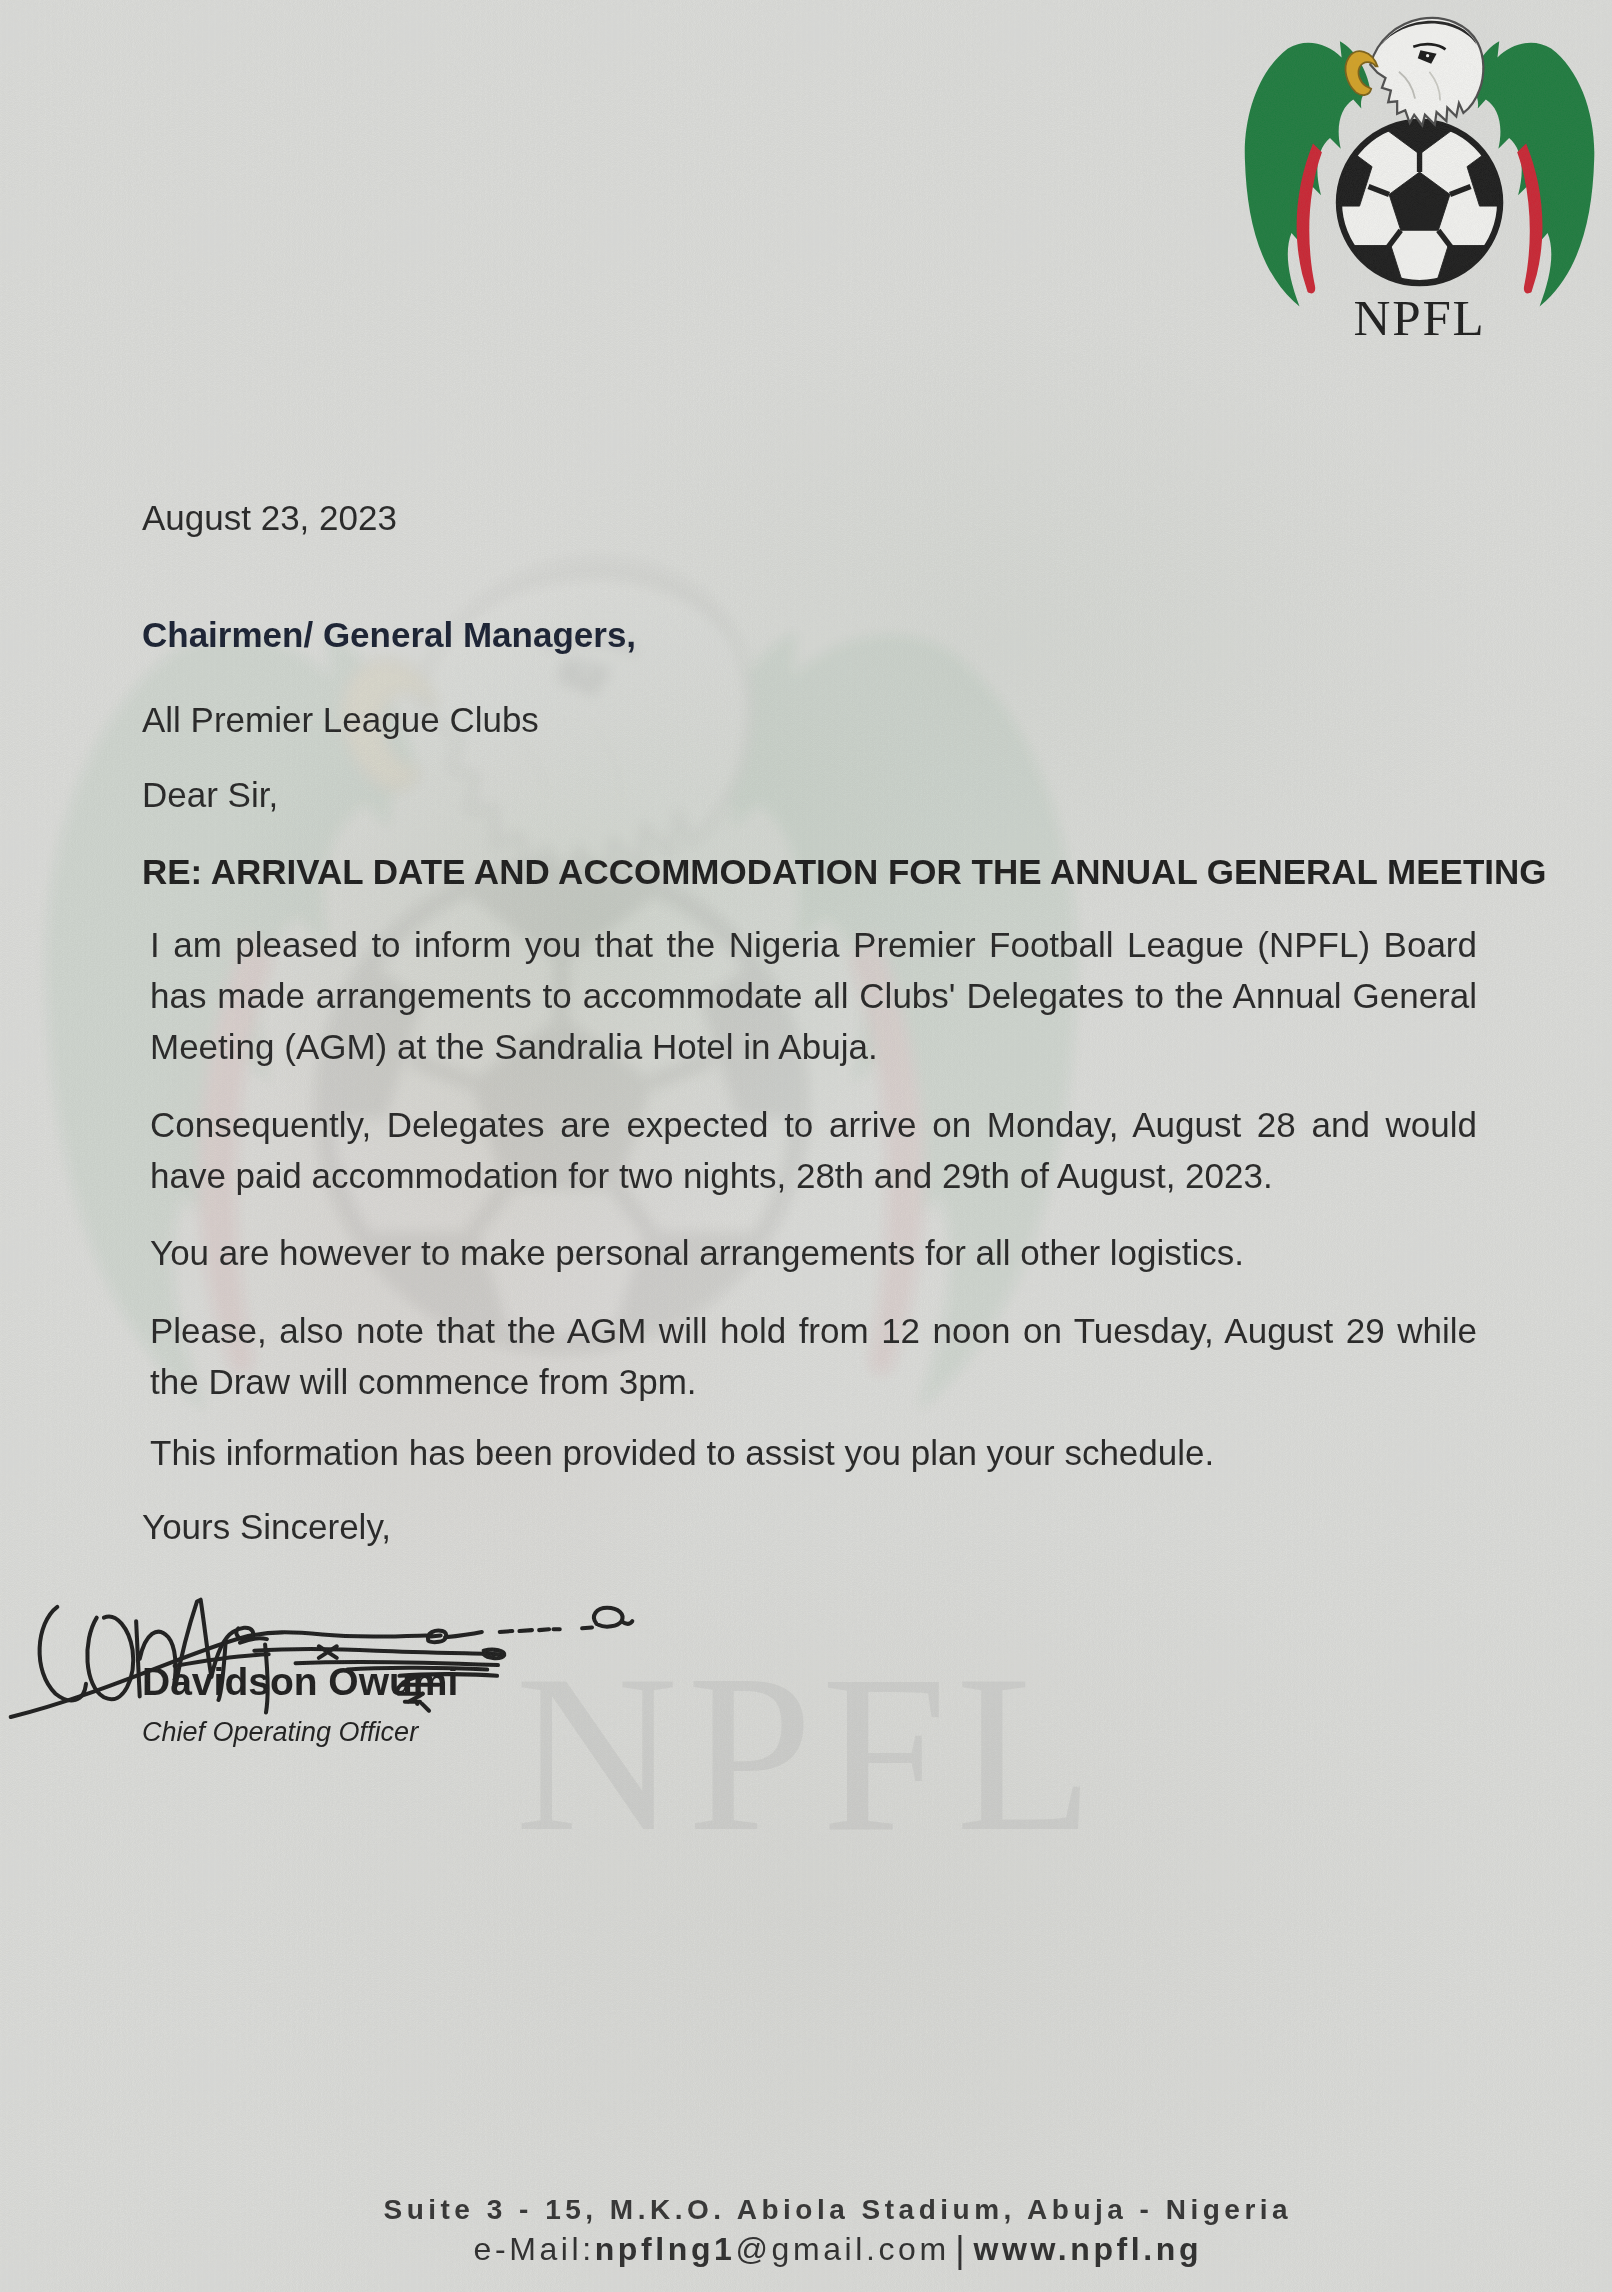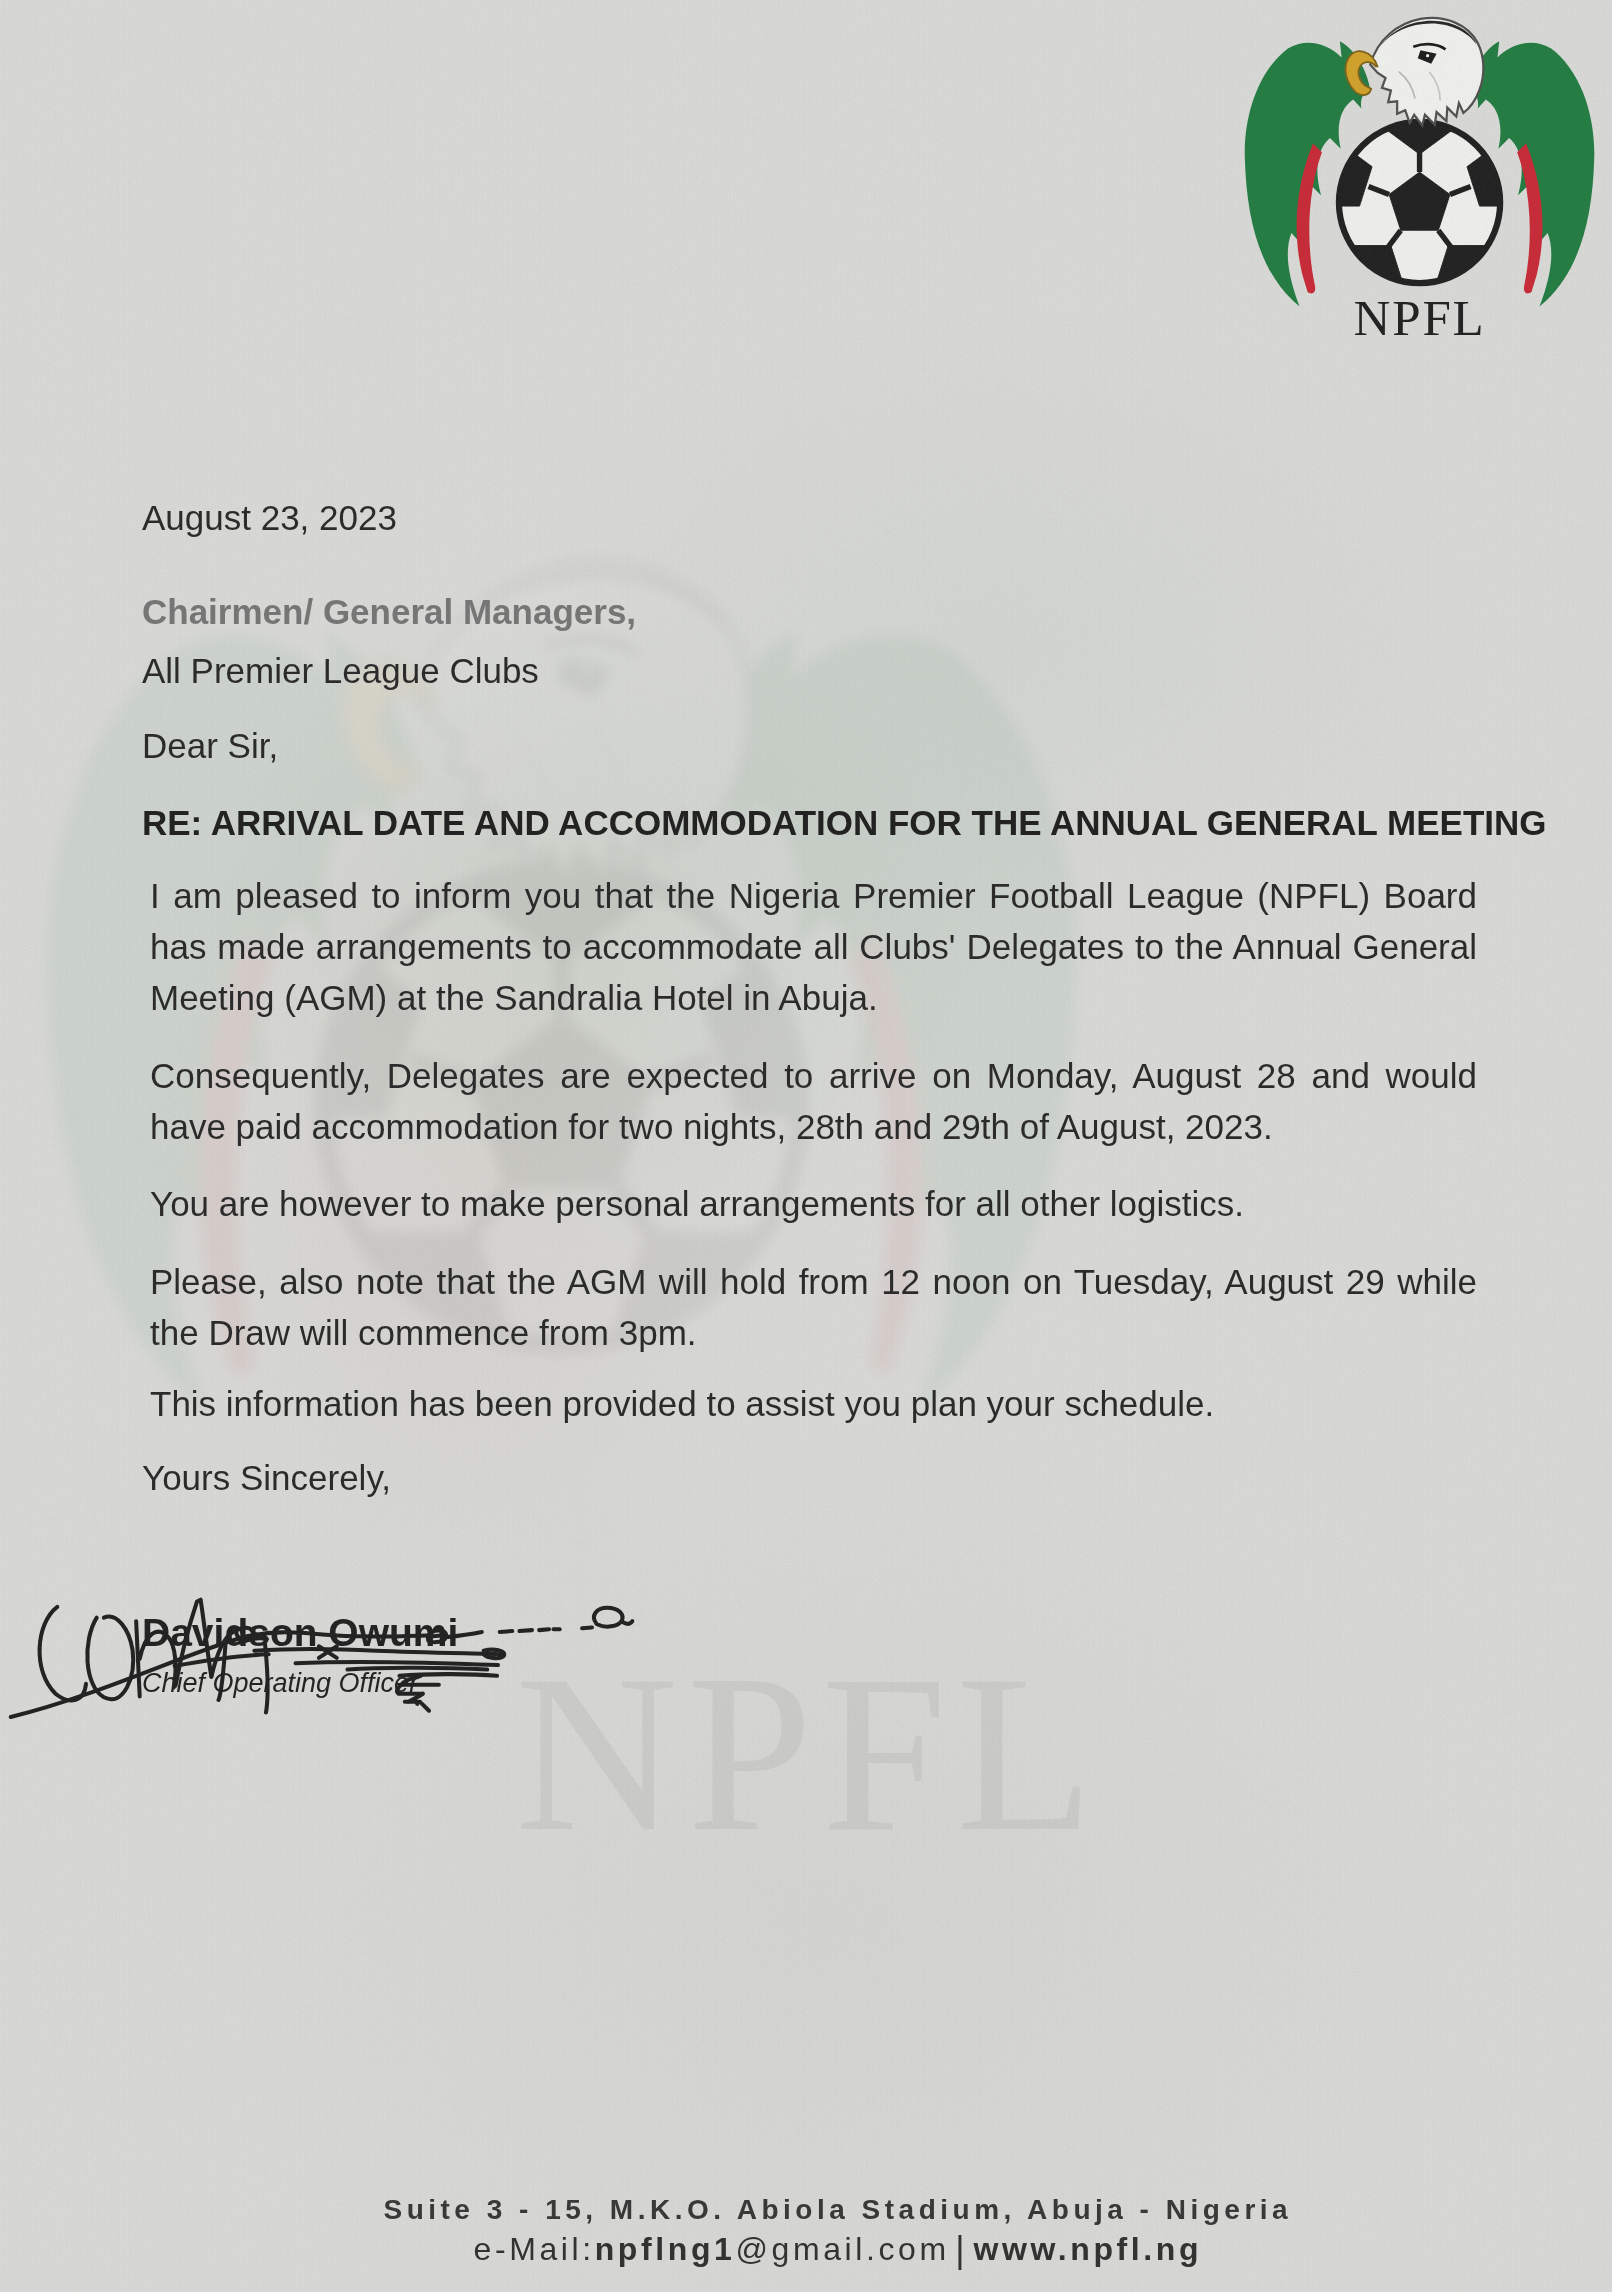--- a/index.html
+++ b/index.html
@@ -25,22 +25,22 @@
   svg text{user-select:none;}
   .bg-svg,.top-svg{position:absolute;left:0;top:0;z-index:1;pointer-events:none;}
   .top-svg{z-index:4;}
   .wm-blur{filter:blur(2.5px);}
   .letter-body{
     position:absolute;left:142px;top:0;width:1343px;z-index:2;
     font-size:35px;line-height:51px;
   }
   .l-line{white-space:nowrap;}
   .l-date{margin-top:492px;}
-  .l-to{margin-top:43px;font-weight:bold;color:#737373;}
-  .l-clubs{margin-top:8px;}
+  .l-to{margin-top:66px;font-weight:bold;color:#0f172a;}
+  .l-clubs{margin-top:34px;}
   .l-dear{margin-top:24px;}
   .l-re{margin-top:26px;font-weight:bold;color:#131313;white-space:nowrap;}
   .para{margin:8px;text-align:justify;}
   .p1{margin-top:21.5px;}
   .p2{margin-top:27px;}
   .p3{margin-top:26px;}
   .p4{margin-top:27px;}
   .p5{margin-top:20.6px;}
   .l-close{margin-top:23px;}
   .l-name{margin-top:104px;font-weight:bold;font-size:39px;line-height:51px;color:#141414;}

